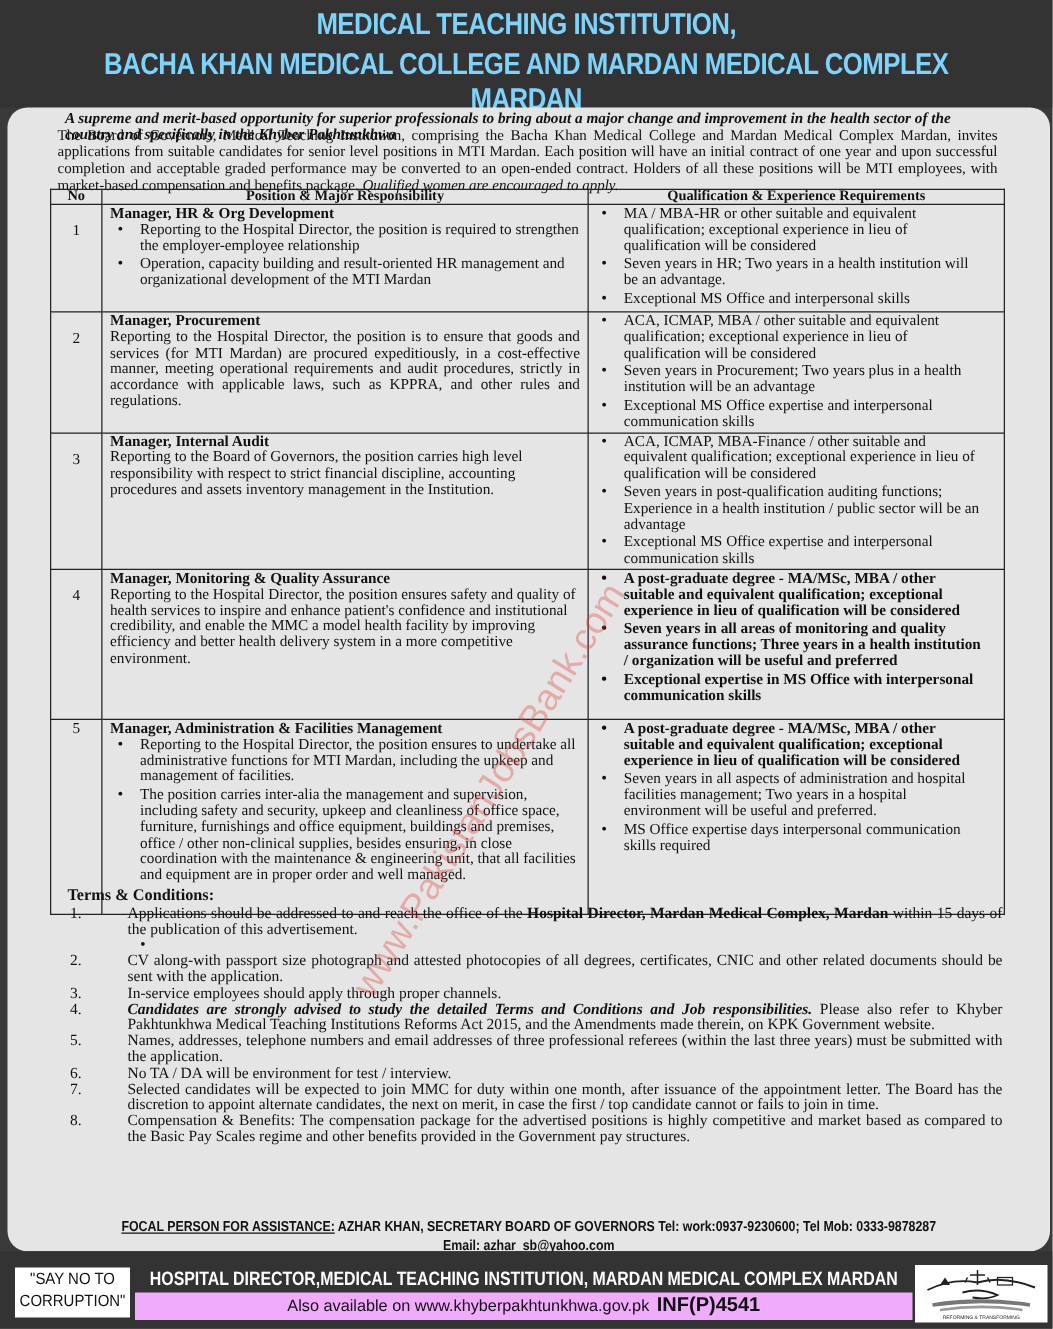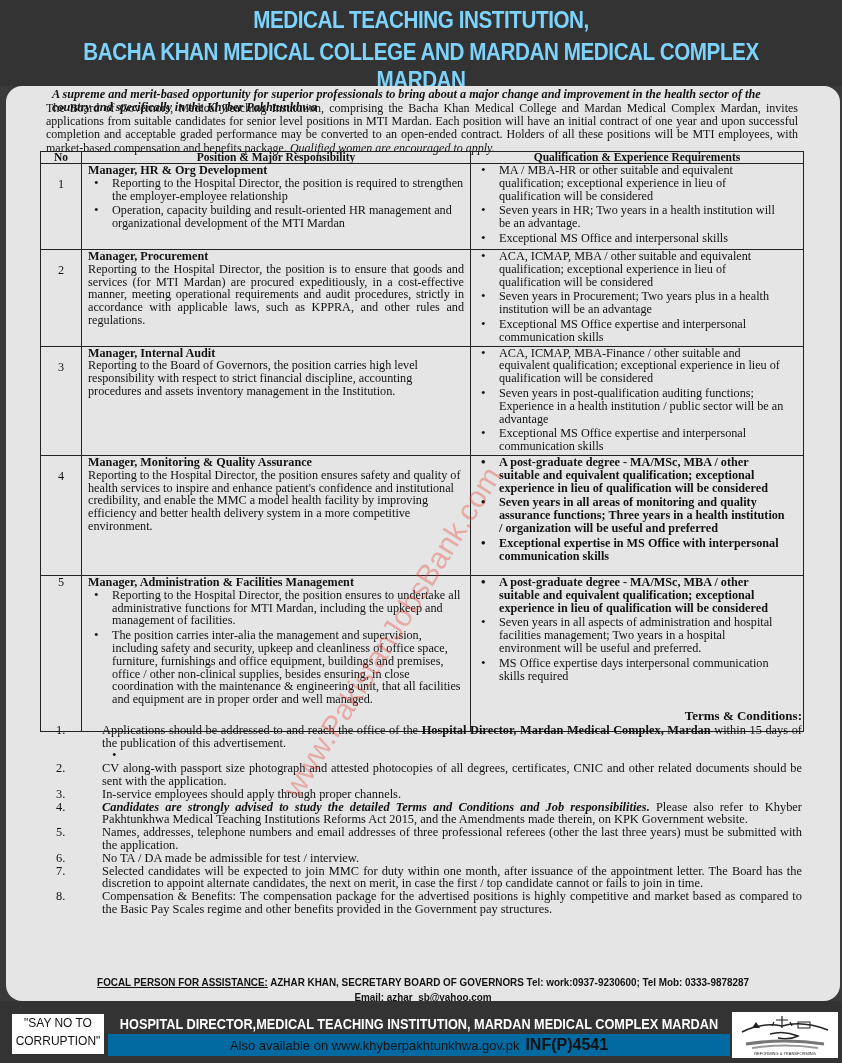--- a/index.html
+++ b/index.html
@@ -46,21 +46,21 @@
   table.pos td.qual { padding: 0 16px 0 4px; }
   .ptitle { font-weight: bold; }
   ul.b { margin: 0; padding-left: 24px; list-style: none; }
   ul.b li { position: relative; margin-bottom: 2px; }
   ul.b li::before { content: "\2022"; position: absolute; left: -18px; top: 0; font-size: 13px; }
   .bold { font-weight: bold; }
   .terms {
     position: absolute; left: 48px; top: 624px; width: 748px;
     font-size: 12.4px; line-height: 12.8px;
   }
-  .terms .title { font-weight: bold; font-size: 13px; margin-bottom: 1px; text-align: right; }
+  .terms .title { font-weight: bold; font-size: 13px; margin-bottom: 1px; }
   .term { display: flex; text-align: justify; }
   .term .num { width: 46px; flex: none; padding-left: 2px; }
   .term .txt { flex: 1; }
   .term .sub { display: flex; margin: 0 0 0 10px; font-style: italic; }
   .term .sub .dot { width: 30px; flex: none; }
   .focal {
     position: absolute; left: 0; top: 890px; width: 834px; text-align: center;
     font-family: "Liberation Sans", "DejaVu Sans", sans-serif; font-weight: bold;
     font-size: 11.5px; transform: scaleX(0.86);
   }
@@ -78,21 +78,21 @@
     font-family: "Liberation Sans", "DejaVu Sans", sans-serif; text-align: center;
     font-size: 13px; line-height: 18px; color: #111; transform: scaleX(0.92);
   }
   .footer-main {
     position: absolute; left: 108px; top: 1014px; width: 622px; height: 42px;
     color: #fff; text-align: center;
     font-family: "Liberation Sans", "DejaVu Sans", sans-serif; font-weight: bold;
   }
   .footer-main .fl1 { font-size: 15.5px; line-height: 20px; transform: scaleX(0.82); white-space: nowrap; margin-left: -60px; margin-right: -60px; }
   .footer-white {
-    position: absolute; left: 108px; top: 1034px; width: 622px; height: 22px; background: #0369a1;
+    position: absolute; left: 108px; top: 1034px; width: 622px; height: 22px; background: #f0abfc;
   }
   .footer-white .fl2 {
     position: absolute; left: 0; right: 0; top: 2px; text-align: center;
     font-family: "Liberation Sans", "DejaVu Sans", sans-serif; font-size: 13px; color: #111;
   }
   .footer-white .fl2 .inf { font-weight: bold; font-size: 16px; margin-left: 6px; }
   .logo-box {
     position: absolute; left: 732px; top: 1012px; width: 106px; height: 46px; background: #fff;
   }
   .watermark {
@@ -220,25 +220,25 @@
     <div class="term">
       <span class="num">3.</span>
       <span class="txt">In-service employees should apply through proper channels.</span>
     </div>
     <div class="term">
       <span class="num">4.</span>
       <div class="txt"><b><i>Candidates are strongly advised to study the detailed Terms and Conditions and Job responsibilities.</i></b><span> Please also refer to Khyber Pakhtunkhwa Medical Teaching Institutions Reforms Act 2015, and the Amendments made therein, on KPK Government website.</span></div>
     </div>
     <div class="term">
       <span class="num">5.</span>
-      <span class="txt">Names, addresses, telephone numbers and email addresses of three professional referees (other the last three years) must be submitted with the application.</span>
+      <span class="txt">Names, addresses, telephone numbers and email addresses of three professional referees (within the last three years) must be submitted with the application.</span>
     </div>
     <div class="term">
       <span class="num">6.</span>
-      <span class="txt">No TA / DA made be admissible for test / interview.</span>
+      <span class="txt">No TA / DA will be environment for test / interview.</span>
     </div>
     <div class="term">
       <span class="num">7.</span>
       <span class="txt">Selected candidates will be expected to join MMC for duty within one month, after issuance of the appointment letter. The Board has the discretion to appoint alternate candidates, the next on merit, in case the first / top candidate cannot or fails to join in time.</span>
     </div>
     <div class="term">
       <span class="num">8.</span>
       <span class="txt">Compensation &amp; Benefits: The compensation package for the advertised positions is highly competitive and market based as compared to the Basic Pay Scales regime and other benefits provided in the Government pay structures.</span>
     </div>
   </div>

